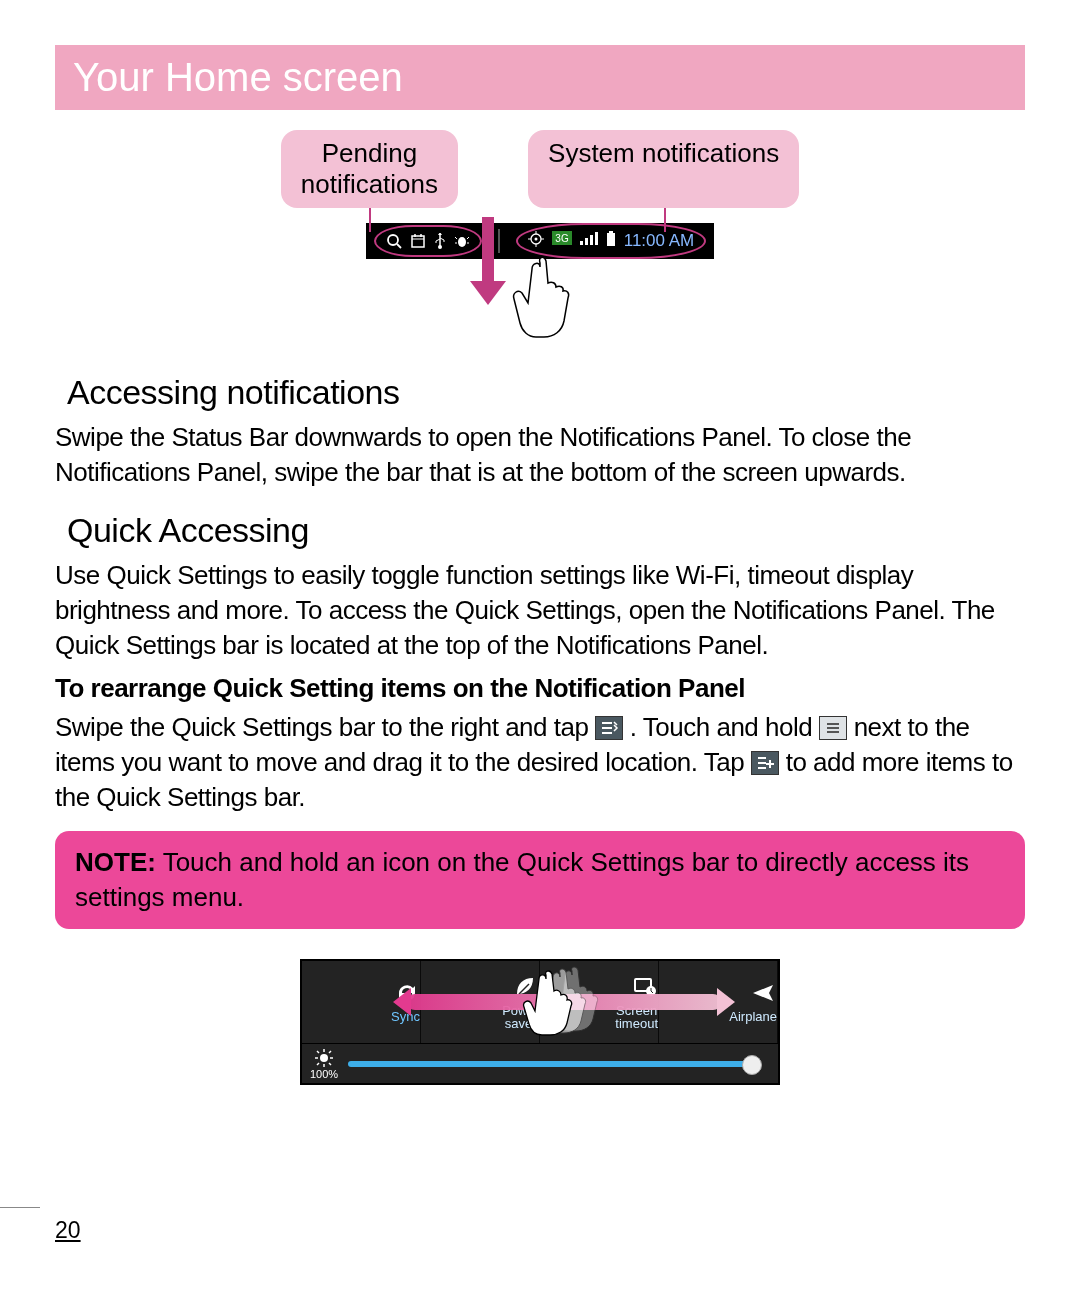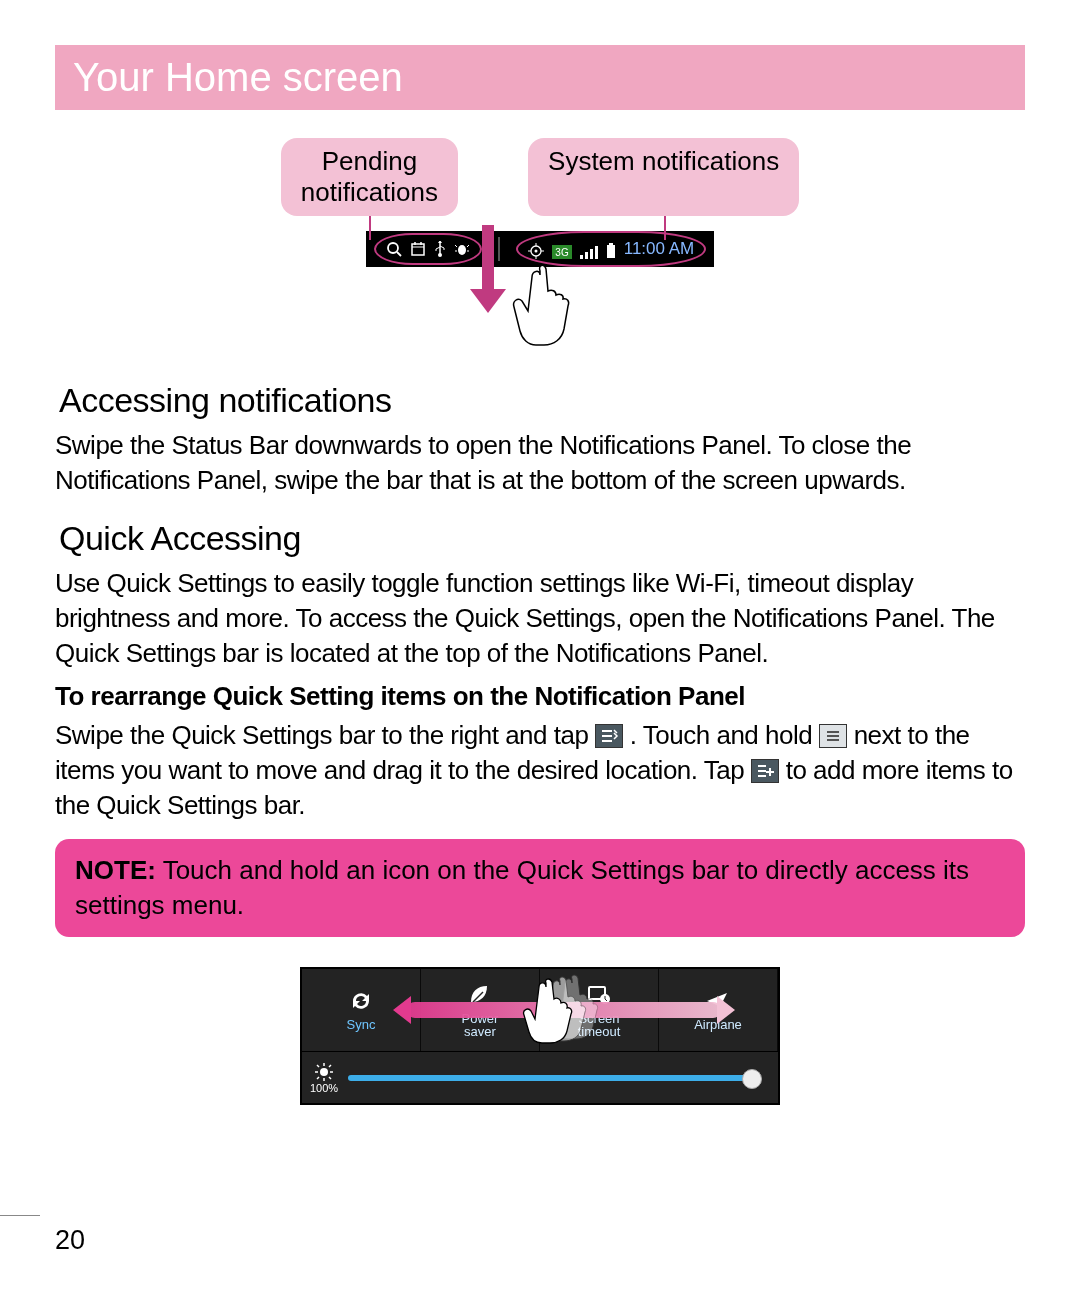--- a/index.html
+++ b/index.html
@@ -11,21 +11,21 @@
     color: #000;
     position: relative;
     padding: 45px 55px;
   }
   .title-bar {
     background: #f0a7c1;
     color: #fff;
     font-size: 40px;
     font-weight: 400;
     padding: 10px 18px;
-    margin-bottom: 28px;
+    margin-bottom: 20px;
   }
   .diagram1 {
     text-align: center;
     margin-bottom: 30px;
   }
   .callouts {
     display: flex;
     justify-content: center;
     gap: 70px;
     margin-bottom: 15px;
@@ -59,21 +59,21 @@
     display: inline-flex;
     align-items: center;
     background: #000;
     color: #fff;
     height: 36px;
     padding: 0 8px;
     gap: 16px;
   }
   .status-left, .status-right {
     display: flex;
-    align-items: flex-end;
+    align-items: flex-start;
     gap: 8px;
     position: relative;
     padding: 6px 10px;
     border: 2px solid #c03a80;
     border-radius: 50%/70%;
   }
   .status-icon svg { display: block; }
   .status-time { font-size: 17px; color: #87b8ff; }
   .divider {
     width: 2px;
@@ -93,21 +93,21 @@
     position: absolute;
     left: 0;
     top: -36px;
   }
   .arrow-down svg { display:block; }
   .hand-svg svg { display:block; }
 
   h2.section {
     font-size: 34px;
     font-weight: 400;
-    margin: 20px 4px 8px;
+    margin: 20px 12px 8px;
     letter-spacing: -0.5px;
   }
   p.body {
     font-size: 26px;
     line-height: 1.35;
     letter-spacing: -0.5px;
     margin-bottom: 8px;
   }
   p.sub-bold {
     font-size: 26px;
@@ -146,21 +146,21 @@
   }
   .qs-row {
     display: flex;
     height: 82px;
     position: relative;
   }
   .qs-tile {
     flex: 1;
     display: flex;
     flex-direction: column;
-    align-items: center;
+    align-items: flex-end;
     justify-content: center;
     border-right: 1px solid #0a0a0a;
     position: relative;
   }
   .qs-tile:last-child { border-right: none; }
   .qs-tile .ico { color:#fff; }
   .qs-tile .lbl { font-size: 13px; color: #cfeaff; text-align:center; line-height:1.05;}
   .qs-tile.sync .lbl { color:#6fc6ff; }
   .qs-tile.edit-box { border: 3px solid #d23a8c; }
   .qs-arrow {
@@ -185,21 +185,21 @@
   .qs-arrow .tri-right {
     position:absolute; right:-14px; top:-6px;
     width:0;height:0;border-top:14px solid transparent;border-bottom:14px solid transparent;border-left:18px solid #f3c1d5;
   }
   .qs-hand {
     position:absolute; left:45%; top:4px;
   }
   .qs-brightness {
     display: flex;
     align-items: center;
-    height: 52px;
+    height: 40px;
     border-top: 1px solid #000;
     padding: 0 8px;
     gap: 10px;
   }
   .qs-brightness .bicon { display:flex;flex-direction:column;align-items:center;color:#fff;font-size:11px;}
   .qs-slider {
     flex: 1;
     height: 6px;
     background: #3daee9;
     border-radius: 3px;
@@ -211,22 +211,23 @@
     position:absolute;
     right:-6px; top:-6px;
     width:18px; height:18px;
     background:#eee;
     border-radius:50%;
     border:1px solid #aaa;
   }
   .page-num {
     position: absolute;
     left: 55px;
-    bottom: 40px;
-    font-size: 27px;
+    bottom: 52px;
+    font-size: 23px;
+    text-decoration: underline;
   }
   .page-num::before{
     content:"";
     position:absolute;
     left:-55px;
     top:-10px;
     width:40px;
     height:1px;
     background:#888;
   }

